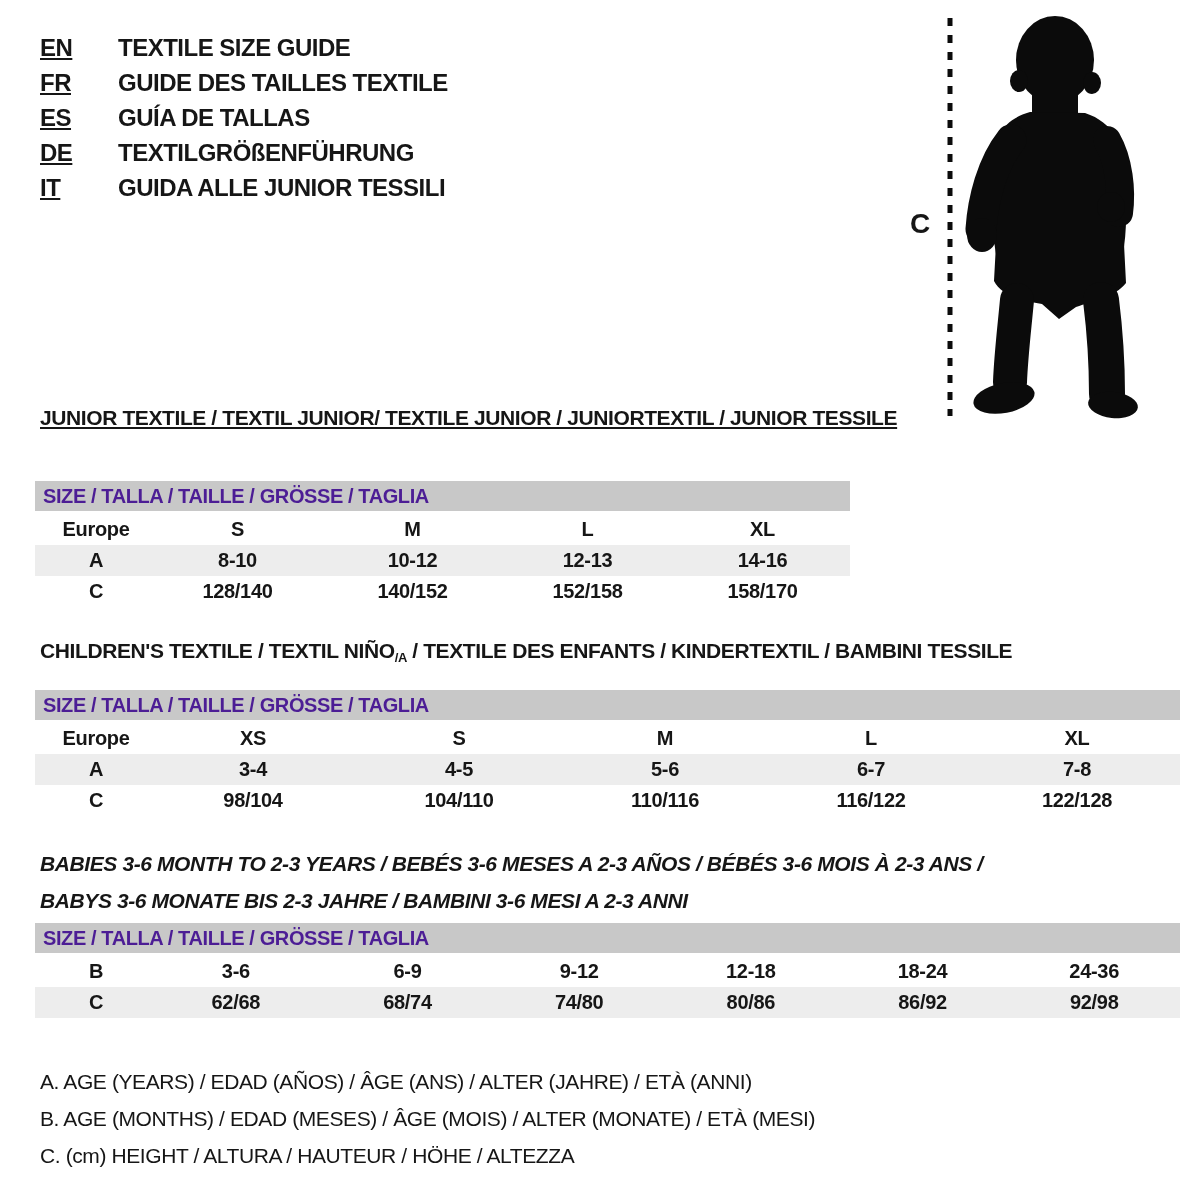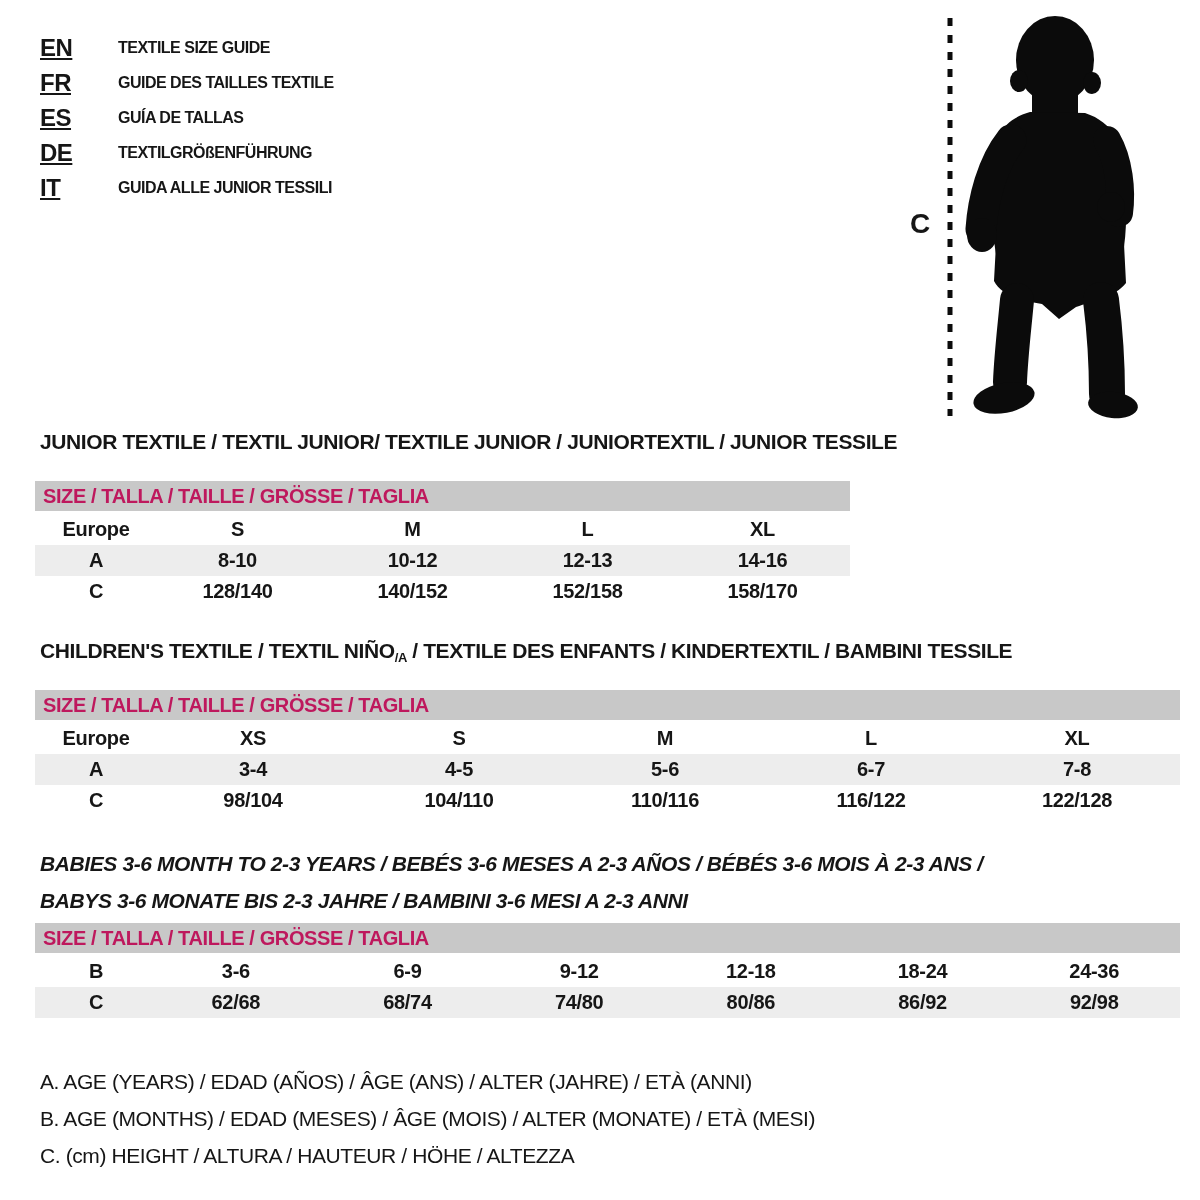--- a/index.html
+++ b/index.html
@@ -4,32 +4,32 @@
 <style>
   html,body{margin:0;padding:0;background:#fff;}
   .page{
     position:relative;width:1200px;height:1200px;background:#ffffff;overflow:hidden;
     font-family:"Liberation Sans","DejaVu Sans",sans-serif;color:#161616;
   }
   
   .lang-block{position:absolute;top:30px;left:40px;}
   .lang-row{display:flex;height:35px;align-items:center;}
   .lang-code{width:78px;font-weight:700;font-size:24px;letter-spacing:-0.5px;text-decoration:underline;}
-  .lang-title{font-weight:700;font-size:16px;letter-spacing:-0.5px;white-space:nowrap;}
+  .lang-title{font-weight:700;font-size:24px;letter-spacing:-0.5px;white-space:nowrap;}
   
   .figure{position:absolute;top:0;left:880px;width:320px;height:440px;}
   .figure svg{position:absolute;top:0;left:0;}
   .figure .c-label{position:absolute;top:208px;left:30px;font-weight:700;font-size:28px;}
   
   .section-title{position:absolute;left:40px;font-weight:700;font-size:21px;letter-spacing:-0.4px;white-space:nowrap;}
   .section-title .sub{font-size:13px;vertical-align:-4px;}
   .two-line{line-height:37px;font-style:italic;}
   
   .size-table{position:absolute;left:35px;}
-  .thead{height:30px;background:#c8c8c8;color:#be185d;font-weight:700;font-size:20px;
+  .thead{height:30px;background:#c8c8c8;color:#4c1d95;font-weight:700;font-size:20px;
          line-height:30px;padding-left:8px;letter-spacing:-0.4px;margin-bottom:3px;}
   .trow{display:flex;height:31px;line-height:31px;font-weight:700;font-size:20px;letter-spacing:-0.3px;}
   .trow.shaded{background:#ededed;}
   .tlabel{width:115px;padding-left:7px;box-sizing:border-box;text-align:center;}
   .tcell{flex:1;text-align:center;}
   
   .legend{position:absolute;top:1063px;left:40px;}
   .legend-line{height:37px;line-height:37px;font-weight:400;font-size:21px;letter-spacing:-0.4px;white-space:nowrap;}
 </style>
 </head>
@@ -76,21 +76,21 @@
         <path d="M116,244 L244,244 L246,283 C235,297 213,301 196,307 L179,319 L162,304 C140,300 121,295 114,281 Z"></path>
         <path d="M137,300 C134,332 131,356 130,382" fill="none" stroke="#0b0b0b" stroke-width="34" stroke-linecap="round"></path>
         <path d="M221,300 C225,332 227,360 227,394" fill="none" stroke="#0b0b0b" stroke-width="36" stroke-linecap="round"></path>
         <ellipse cx="124" cy="398" rx="31" ry="15" transform="rotate(-11 124 398)"></ellipse>
         <ellipse cx="233" cy="405" rx="25" ry="13" transform="rotate(6 233 405)"></ellipse>
       </g>
     </svg>
     <span class="c-label">C</span>
   </div>
 
-  <div class="section-title" style="top:430px;">JUNIOR TEXTILE / TEXTIL JUNIOR/ TEXTILE JUNIOR / JUNIORTEXTIL / JUNIOR TESSILE</div>
+  <div class="section-title" style="top:406px;text-decoration:underline;">JUNIOR TEXTILE / TEXTIL JUNIOR/ TEXTILE JUNIOR / JUNIORTEXTIL / JUNIOR TESSILE</div>
   <div class="size-table" style="top:481px;width:815px;">
     <div class="thead">SIZE / TALLA / TAILLE / GRÖSSE / TAGLIA</div>
     <div class="trow">
       <div class="tlabel">Europe</div>
       <div class="tcell">S</div>
       <div class="tcell">M</div>
       <div class="tcell">L</div>
       <div class="tcell">XL</div>
     </div>
     <div class="trow shaded">

